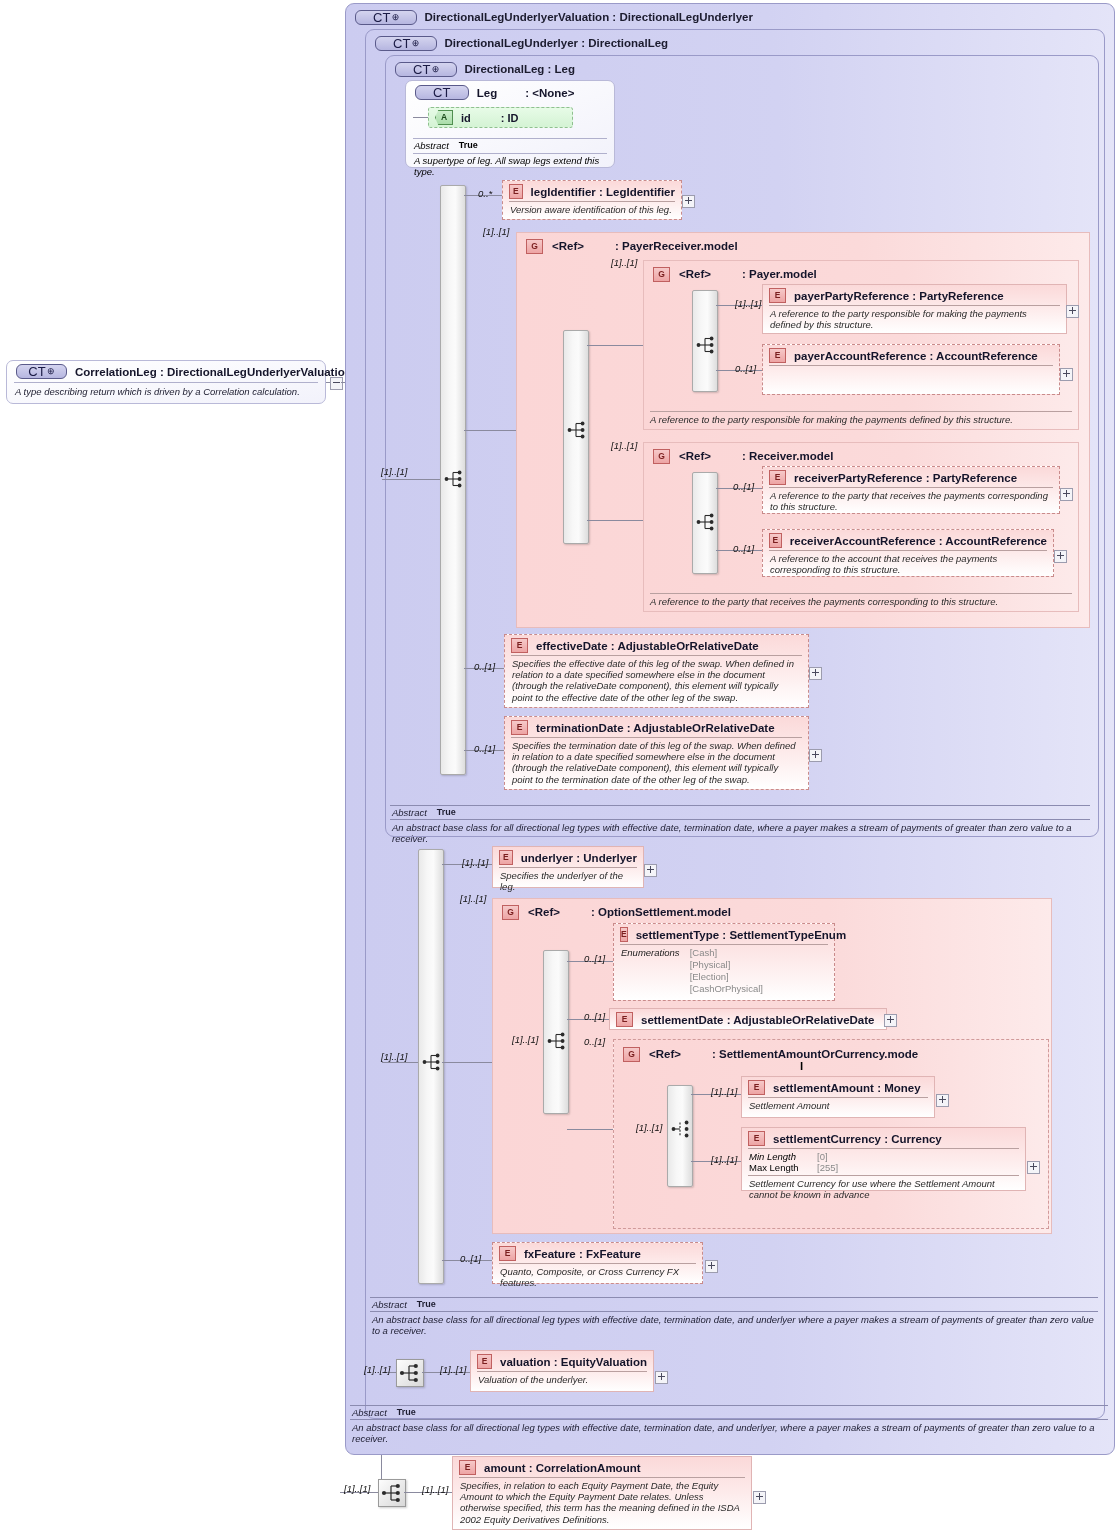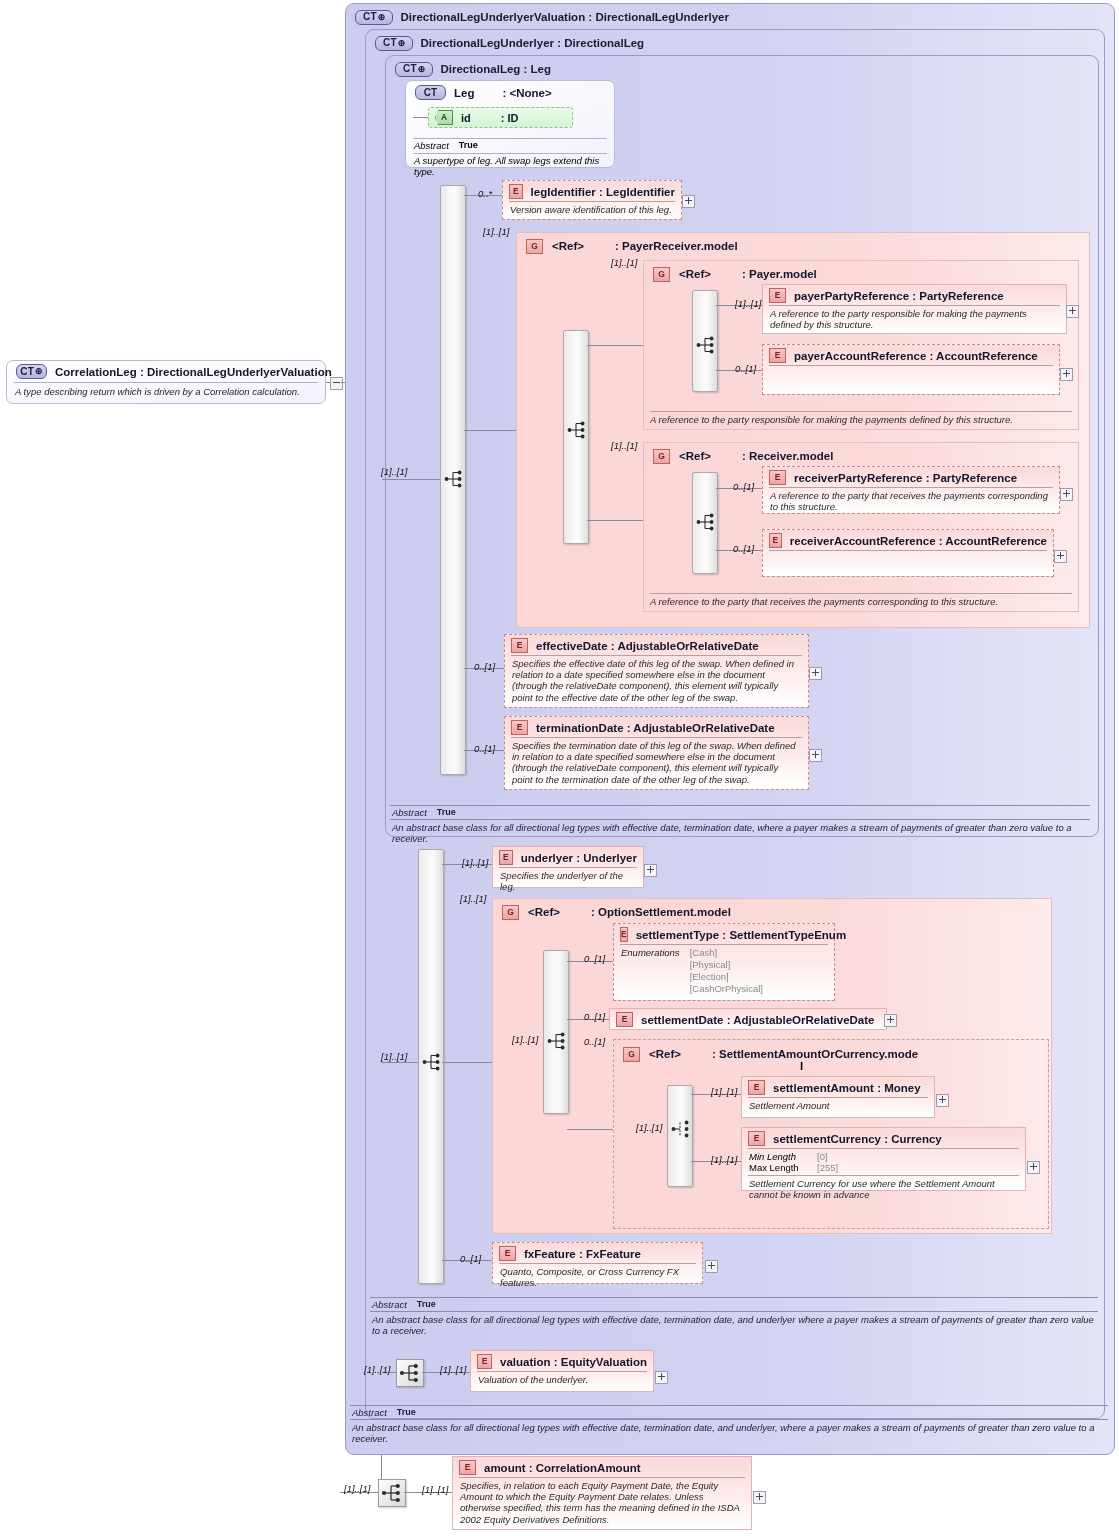--- a/index.html
+++ b/index.html
@@ -17,23 +17,23 @@
   .ct{
     background:linear-gradient(to right,#ccccf0 0%,#d2d2f2 55%,#e4e4f8 100%);
     border:1px solid #9a9ac8;border-radius:9px;
   }
   .ct-hdr{position:absolute;left:0;top:0;height:22px;display:flex;align-items:center;gap:7px;padding-left:9px;}
   .ct-title{font-weight:bold;font-size:11.5px;color:#1b1b2e;white-space:nowrap;}
 
   
   .badge{
     display:inline-flex;align-items:center;justify-content:center;
-    height:13px;min-width:15px;padding:0 7px;border:1px solid #5a5a8a;border-radius:6px;
+    height:13px;min-width:15px;padding:0 17px;border:1px solid #5a5a8a;border-radius:6px;
     background:linear-gradient(to bottom,#d4d4ef,#b6b6e0);
-    font-size:10px;font-weight:bold;color:#1b1b45;letter-spacing:.2px;line-height:1;
+    font-size:13px;font-weight:normal;color:#1b1b45;letter-spacing:.2px;line-height:1;
   }
   .badge.plus:after{content:"\2295";margin-left:1px;font-size:9px;}
   .badge-e{
     display:inline-flex;align-items:center;justify-content:center;width:15px;height:13px;
     border:1px solid #c06060;background:linear-gradient(to bottom,#f6c9c9,#eda4a4);
     font-size:8.5px;font-weight:bold;color:#7a1f1f;line-height:1;
   }
   .badge-g{
     display:inline-flex;align-items:center;justify-content:center;width:15px;height:13px;
     border:1px solid #c06060;background:linear-gradient(to bottom,#f6c9c9,#eda4a4);
@@ -336,20 +336,21 @@
   <div class="tog plus" style="left:1060px;top:488px;"></div>
 
   <div class="ln h" style="left:716px;top:550px;width:46px;"></div>
   <div class="card" style="left:733px;top:543px;">0..[1]</div>
   <div class="abs el dashed" style="left:762px;top:529px;width:292px;height:48px;">
     <div class="hd">
       <span class="badge-e">E</span>
       <span class="nm">receiverAccountReference : AccountReference</span>
     </div>
     <div class="sep"></div>
+    <div class="doc">A reference to the account that receives the payments corresponding to this structure.</div>
   </div>
   <div class="tog plus" style="left:1054px;top:550px;"></div>
 
   <div class="ln h" style="left:464px;top:668px;width:40px;"></div>
   <div class="card" style="left:474px;top:661px;">0..[1]</div>
   <div class="abs el dashed" style="left:504px;top:634px;width:305px;height:74px;">
     <div class="hd">
       <span class="badge-e">E</span>
       <span class="nm">effectiveDate : AdjustableOrRelativeDate</span>
     </div>

